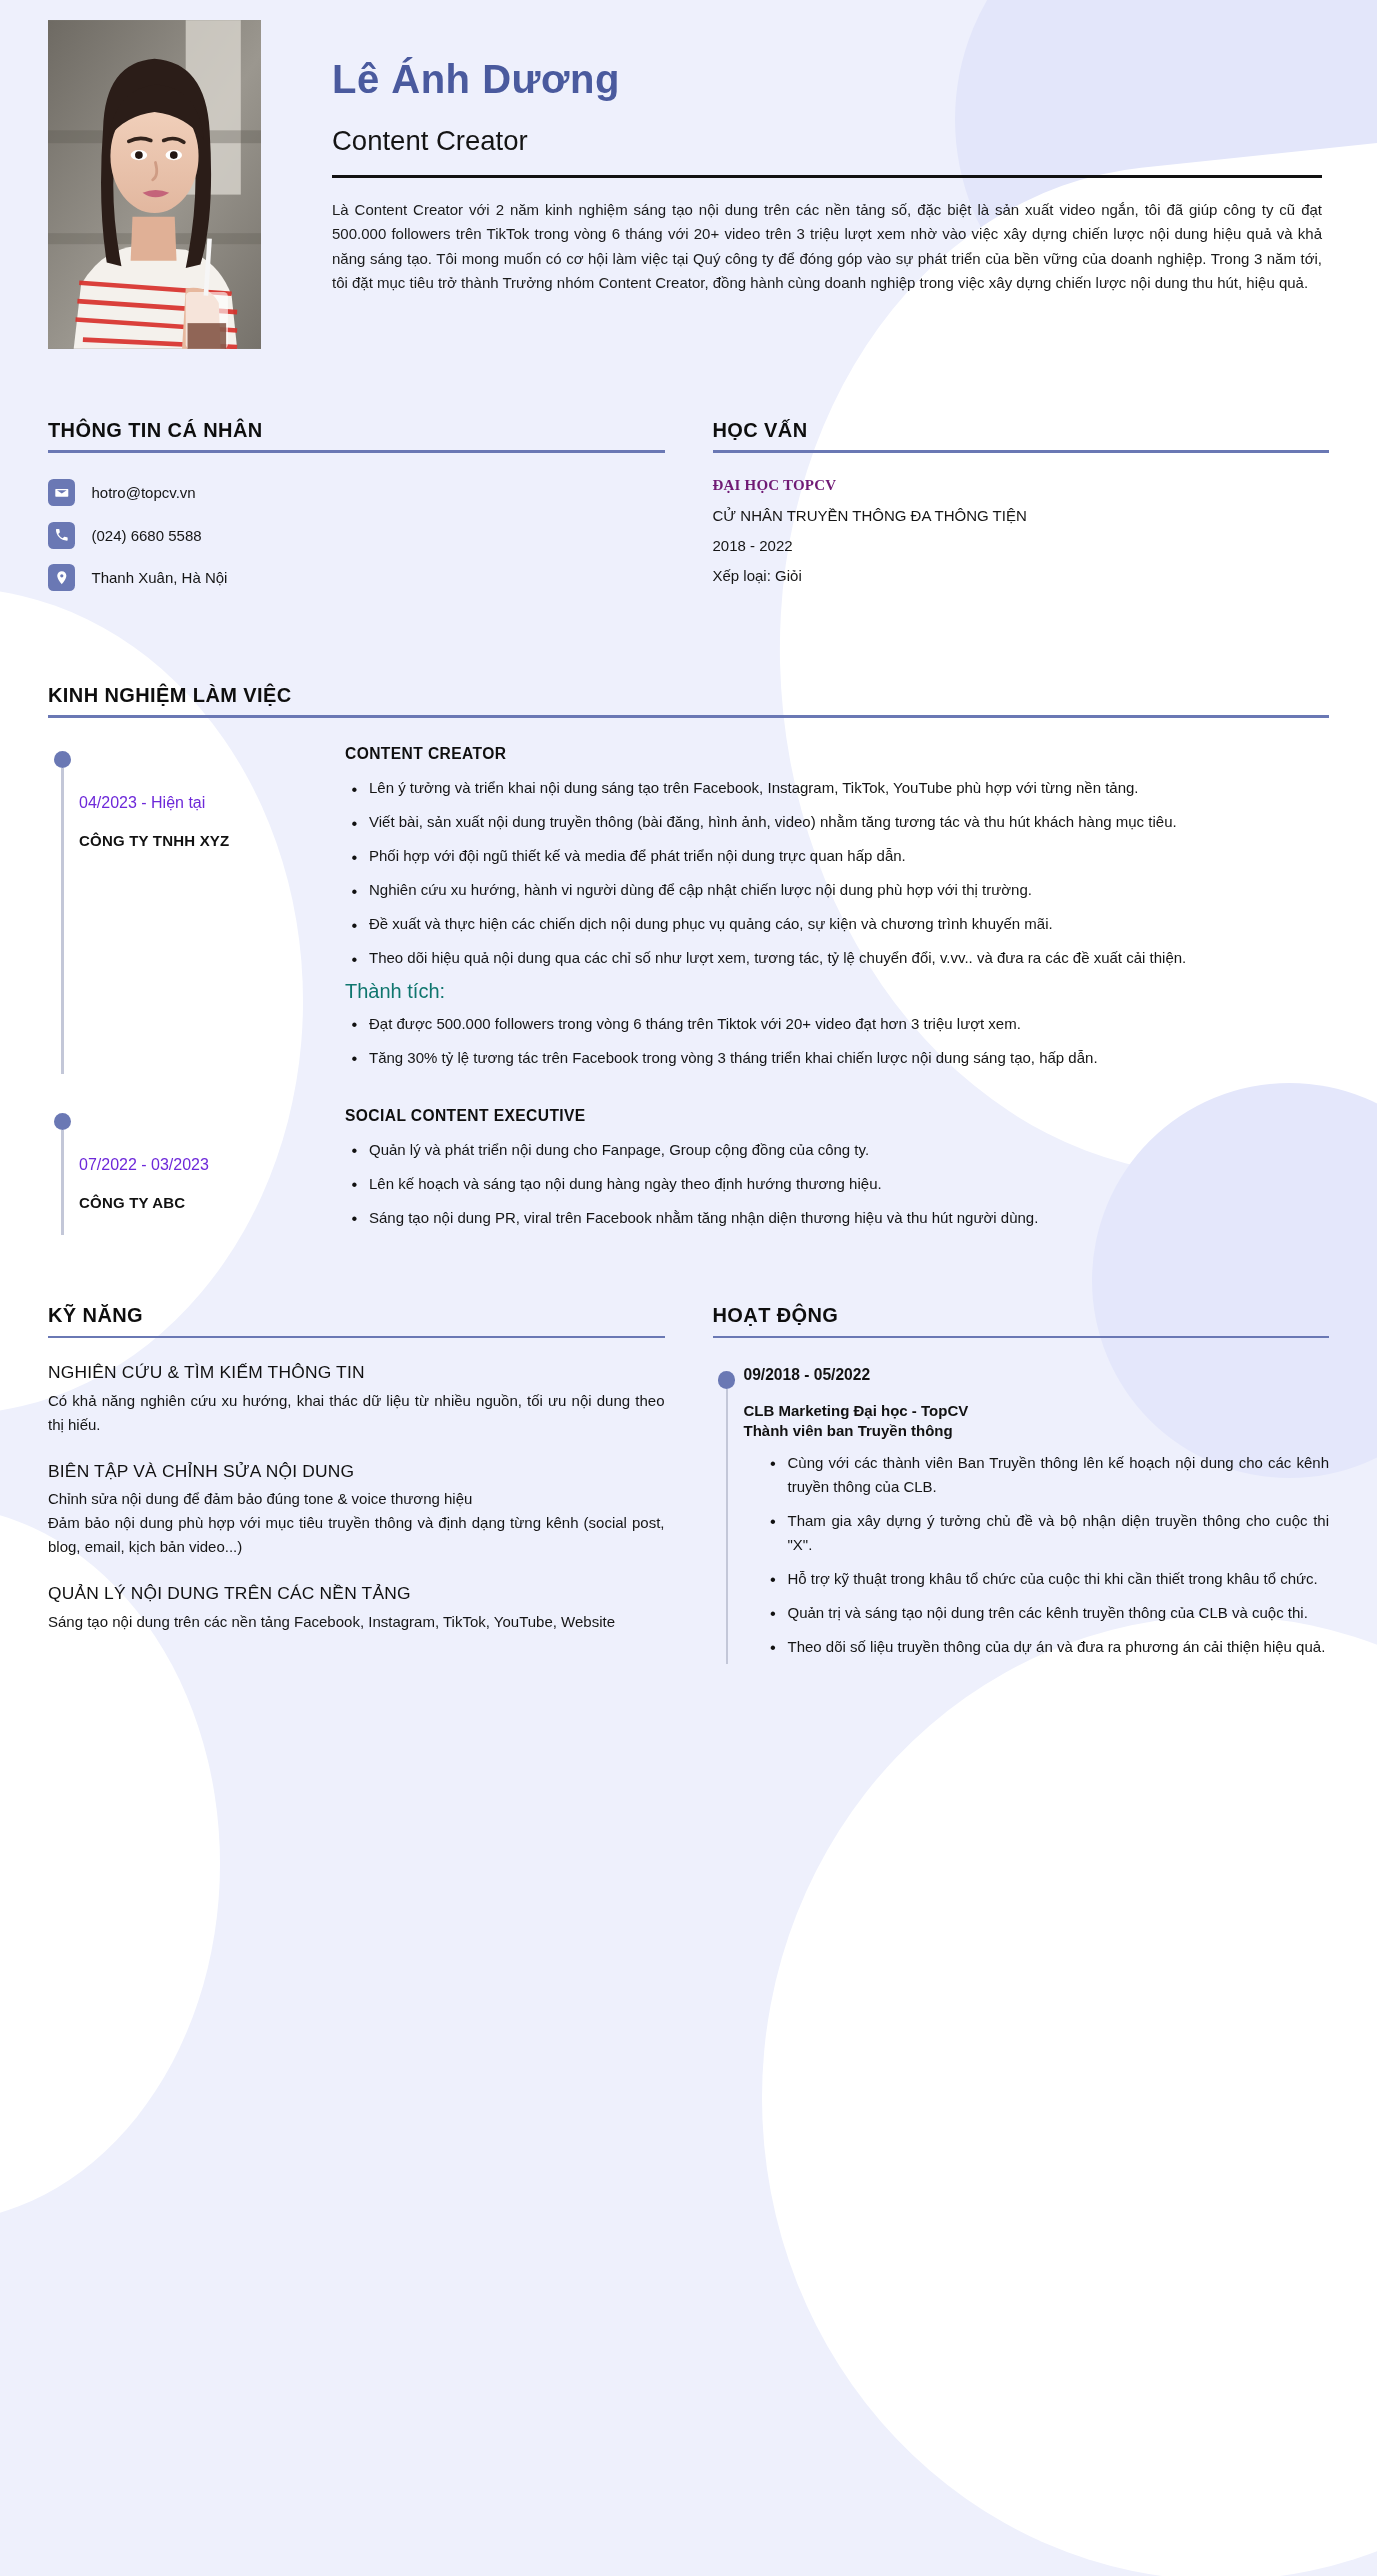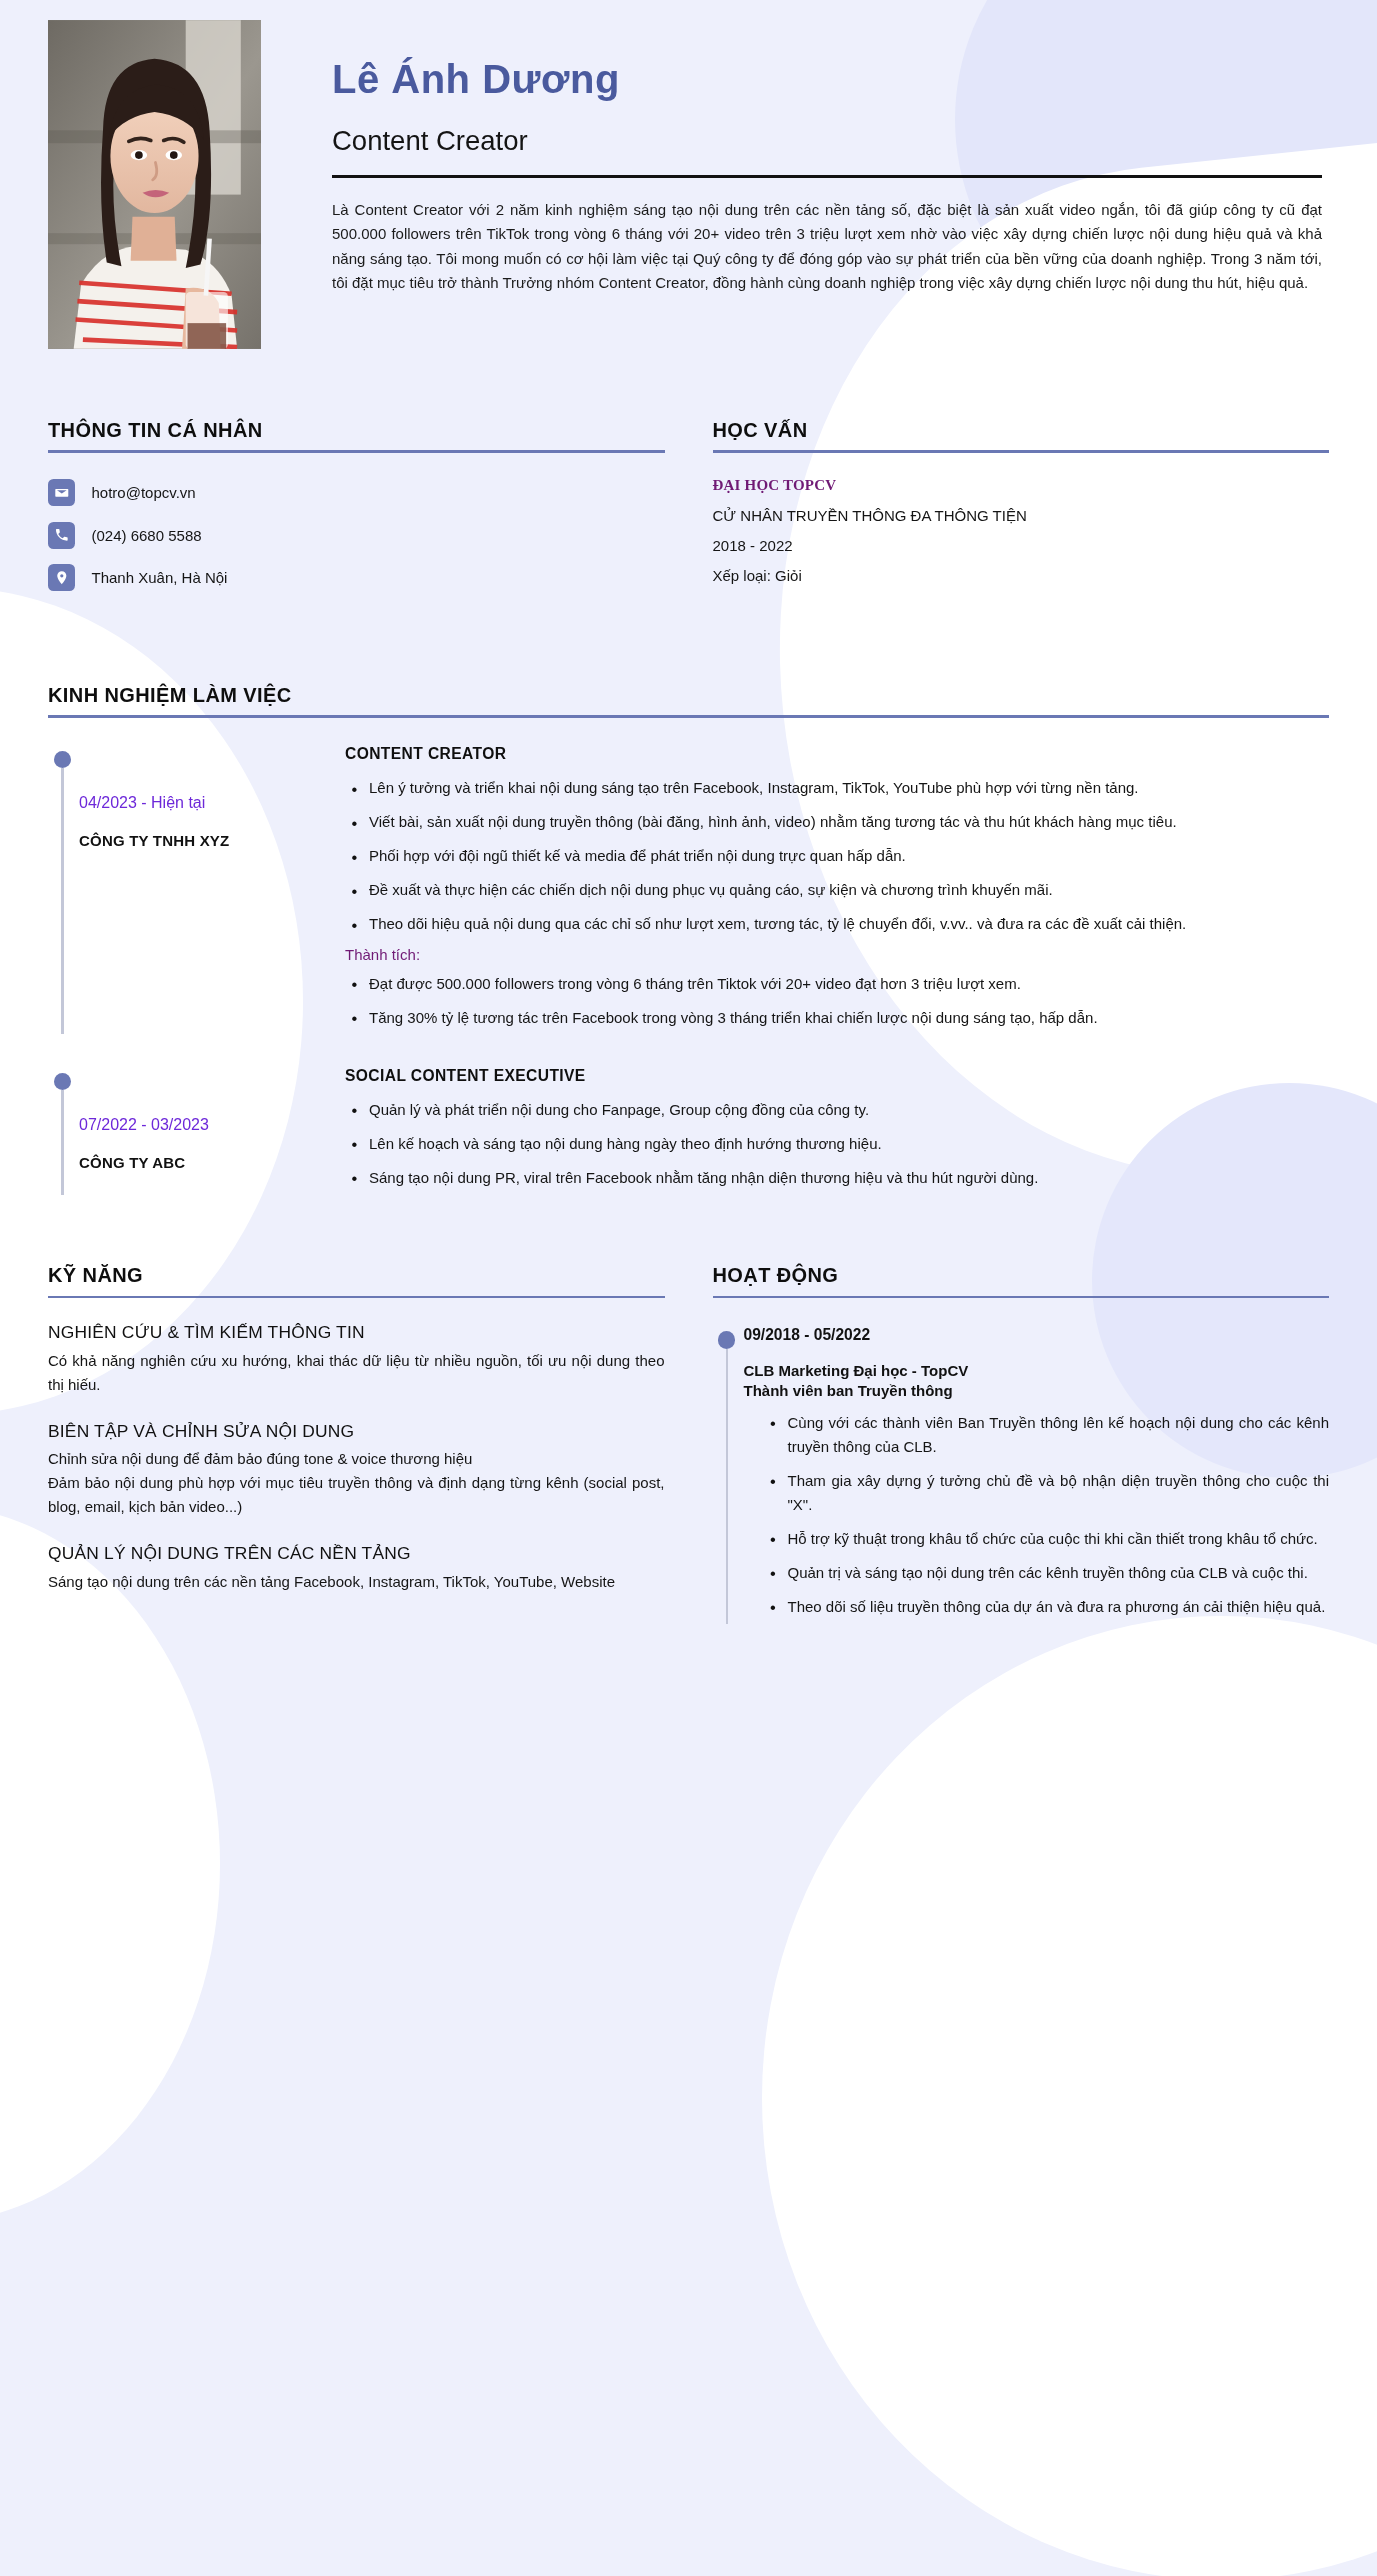--- a/index.html
+++ b/index.html
@@ -189,21 +189,21 @@
     padding-left: 24px;
     margin-bottom: 10px;
     text-align: justify;
   }
   ul.bullets li:before {
     content: "\2022";
     position: absolute; left: 6.4px; top: -0.9px;
     font-size: 16.5px; color: #111;
   }
   .sub-label {
-    font-size: 15px; color: #701a75;
+    font-size: 20px; color: #0f766e;
     margin: 3.7px 0 8.3px 0;
   }
 
   
   .band-bottom {
     display: flex;
     padding: 0 48px;
     margin-top: 64px;
     gap: 48px;
   }
@@ -365,20 +365,21 @@
         <div class="exp-left">
           <div class="exp-date">04/2023  -  Hiện tại</div>
           <div class="exp-company">CÔNG TY TNHH XYZ</div>
         </div>
         <div class="exp-right">
           <div class="exp-role">CONTENT CREATOR</div>
           <ul class="bullets">
               <li>Lên ý tưởng và triển khai nội dung sáng tạo trên Facebook, Instagram, TikTok, YouTube phù hợp với từng nền tảng.</li>
               <li>Viết bài, sản xuất nội dung truyền thông (bài đăng, hình ảnh, video) nhằm tăng tương tác và thu hút khách hàng mục tiêu.</li>
               <li>Phối hợp với đội ngũ thiết kế và media để phát triển nội dung trực quan hấp dẫn.</li>
+              <li>Nghiên cứu xu hướng, hành vi người dùng để cập nhật chiến lược nội dung phù hợp với thị trường.</li>
               <li>Đề xuất và thực hiện các chiến dịch nội dung phục vụ quảng cáo, sự kiện và chương trình khuyến mãi.</li>
               <li>Theo dõi hiệu quả nội dung qua các chỉ số như lượt xem, tương tác, tỷ lệ chuyển đổi, v.vv.. và đưa ra các đề xuất cải thiện.</li>
             </ul>
           <div class="sub-label">Thành tích:</div>
           <ul class="bullets">
               <li>Đạt được 500.000 followers trong vòng 6 tháng trên Tiktok với 20+ video đạt hơn 3 triệu lượt xem.</li>
               <li>Tăng 30% tỷ lệ tương tác trên Facebook trong vòng 3 tháng triển khai chiến lược nội dung sáng tạo, hấp dẫn.</li>
             </ul>
         </div>
       </div>

